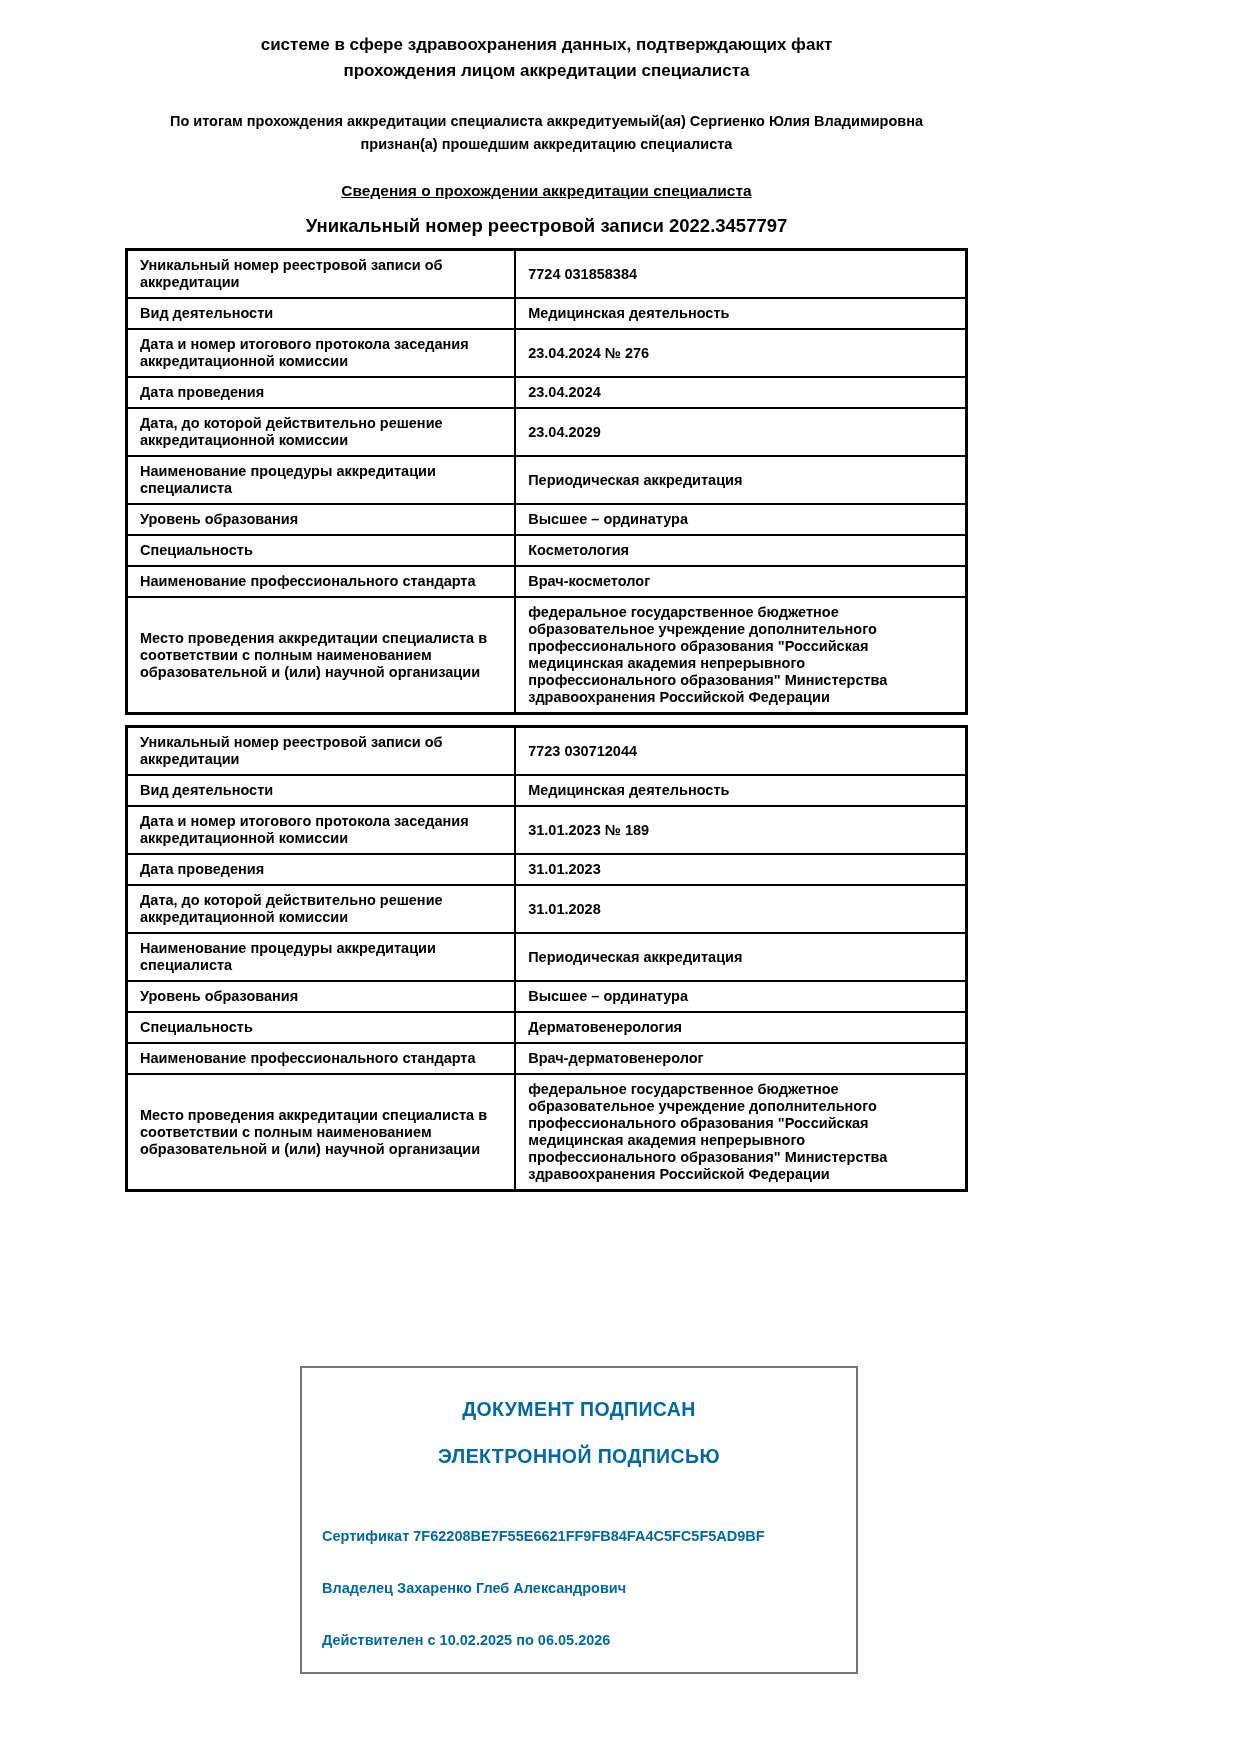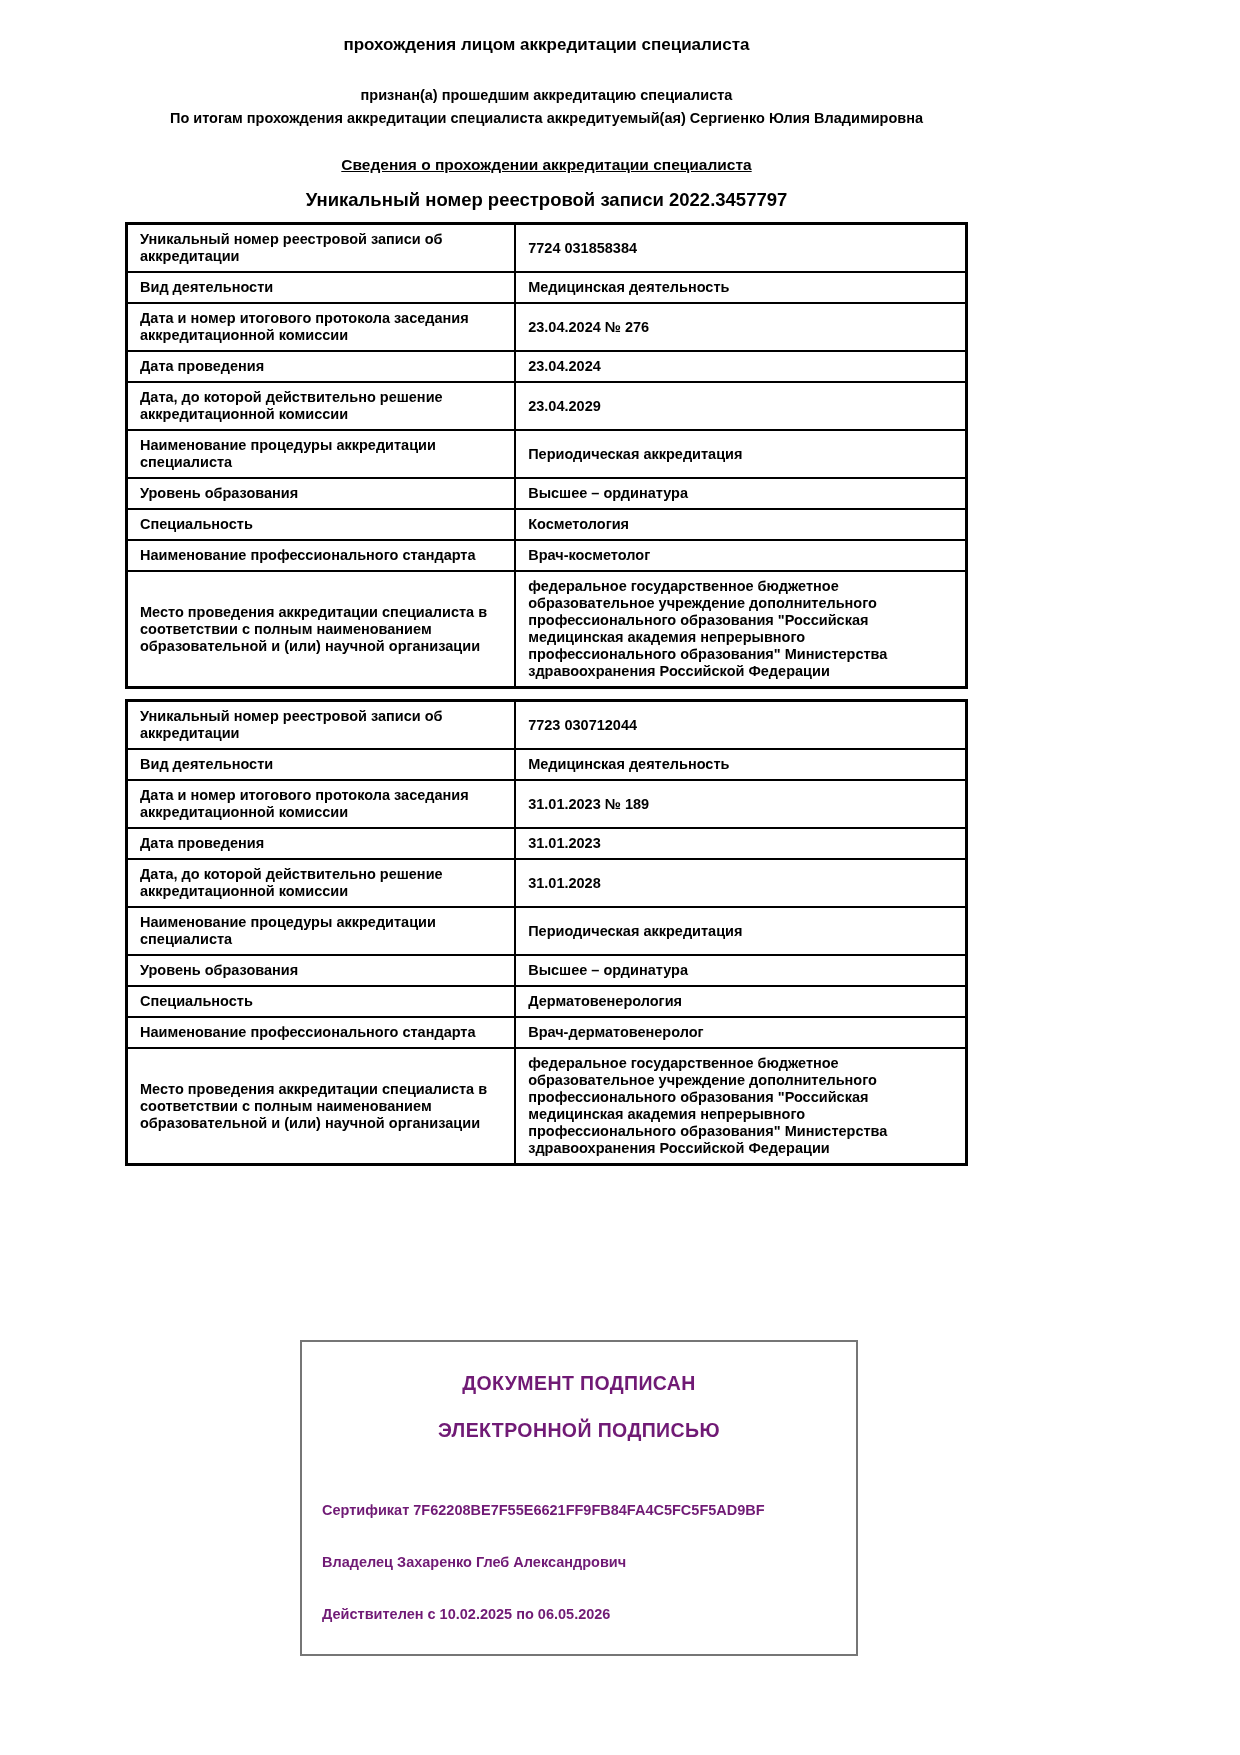--- a/index.html
+++ b/index.html
@@ -75,49 +75,50 @@
     padding: 6px 12px;
     vertical-align: middle;
   }
   td.lbl { width: 390px; }
   td.val { width: 453px; }
   .signature-box {
     margin: 174px 0 0 175px;
     width: 558px;
     min-height: 276px;
     border: 2px solid #767676;
-    color: #701a75;
-    padding: 30px 20px 32px 20px;
+    color: #0369a1;
+    padding: 30px 20px 24px 20px;
   }
   .sig-title {
     text-align: center;
     font-size: 19.5px;
     letter-spacing: 0.4px;
   }
   .sig-title + .sig-title { margin-top: 24px; }
   .sig-detail {
     font-size: 14.5px;
     margin-top: 36px;
   }
   .sig-detail.first { margin-top: 60px; }
 </style>
 </head>
 <body>
 
 <div class="page">
   <div class="content">
 
     <div class="doc-title">
+      <div>системе в сфере здравоохранения данных, подтверждающих факт</div>
       <div>прохождения лицом аккредитации специалиста</div>
     </div>
 
 
     <div class="intro">
+      <div>По итогам прохождения аккредитации специалиста аккредитуемый(ая) Сергиенко Юлия Владимировна</div>
       <div>признан(а) прошедшим аккредитацию специалиста</div>
-      <div>По итогам прохождения аккредитации специалиста аккредитуемый(ая) Сергиенко Юлия Владимировна</div>
     </div>
 
     <div class="section-heading">Сведения о прохождении аккредитации специалиста</div>
 
     <div class="record-heading">Уникальный номер реестровой записи 2022.3457797</div>
 
     <table class="acc-table">
       <tbody>
         <tr>
           <td class="lbl">Уникальный номер реестровой записи об аккредитации</td>

